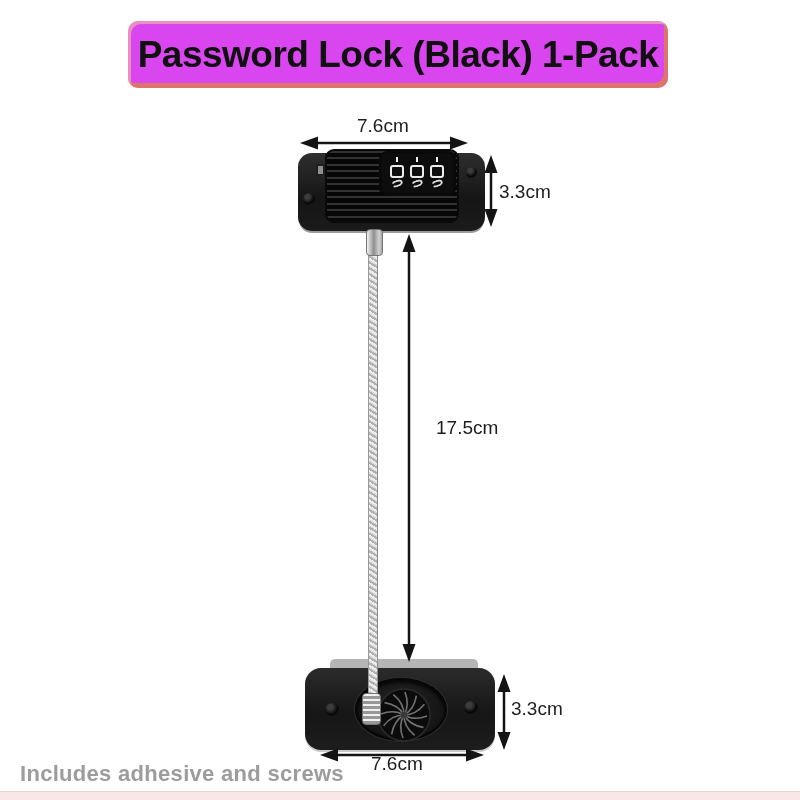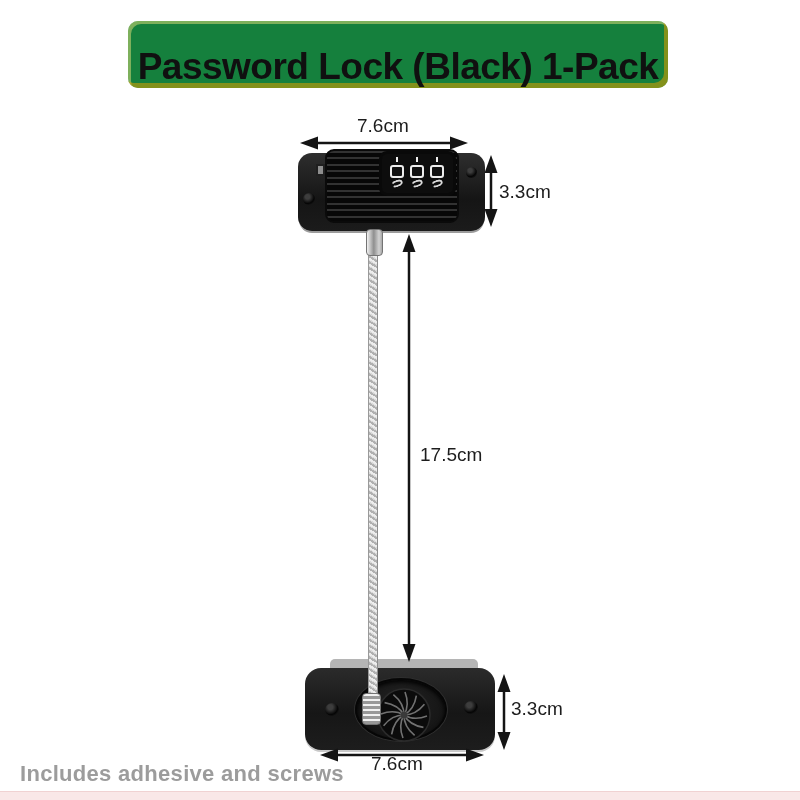--- a/index.html
+++ b/index.html
@@ -4,34 +4,34 @@
 <style>
   html,body{margin:0;padding:0;background:#fff;}
   *{box-sizing:border-box;}
   .stage{
     position:relative;width:800px;height:800px;background:#ffffff;overflow:hidden;
     font-family:"Liberation Sans",sans-serif;
   }
   
   .banner{
     position:absolute;left:128px;top:21px;width:540px;height:67px;
-    background:#15803d;border-radius:10px;
+    background:#d946ef;border-radius:10px;
     box-shadow:inset -4px -5px 0 rgba(223,158,0,.55), inset 3px 3px 0 rgba(255,236,130,.45);
-    display:flex;align-items:flex-end;justify-content:center;z-index:10;
+    display:flex;align-items:center;justify-content:center;z-index:10;
   }
   .banner-text{
     font-size:37px;font-weight:700;color:#101010;letter-spacing:-0.5px;white-space:nowrap;
   }
   
   .dim{
     position:absolute;font-size:19px;color:#1d1d1d;z-index:9;white-space:nowrap;
   }
   .dim-lock-w{left:357px;top:115px;}
   .dim-lock-h{left:499px;top:181px;}
-  .dim-cable{left:420px;top:417px;margin-top:27px;}
+  .dim-cable{left:436px;top:417px;}
   .dim-base-h{left:511px;top:698px;}
   .dim-base-w{left:371px;top:753px;}
   
   .plate-top{
     position:absolute;left:298px;top:153px;width:187px;height:78px;border-radius:14px;
     background:linear-gradient(180deg,#2e2e2e,#151515 60%,#1b1b1b);
     box-shadow:0 3px 0 -1px #9c9c9c;z-index:2;
   }
   .ridged-body{
     position:absolute;left:325px;top:149px;width:134px;height:74px;border-radius:9px;

